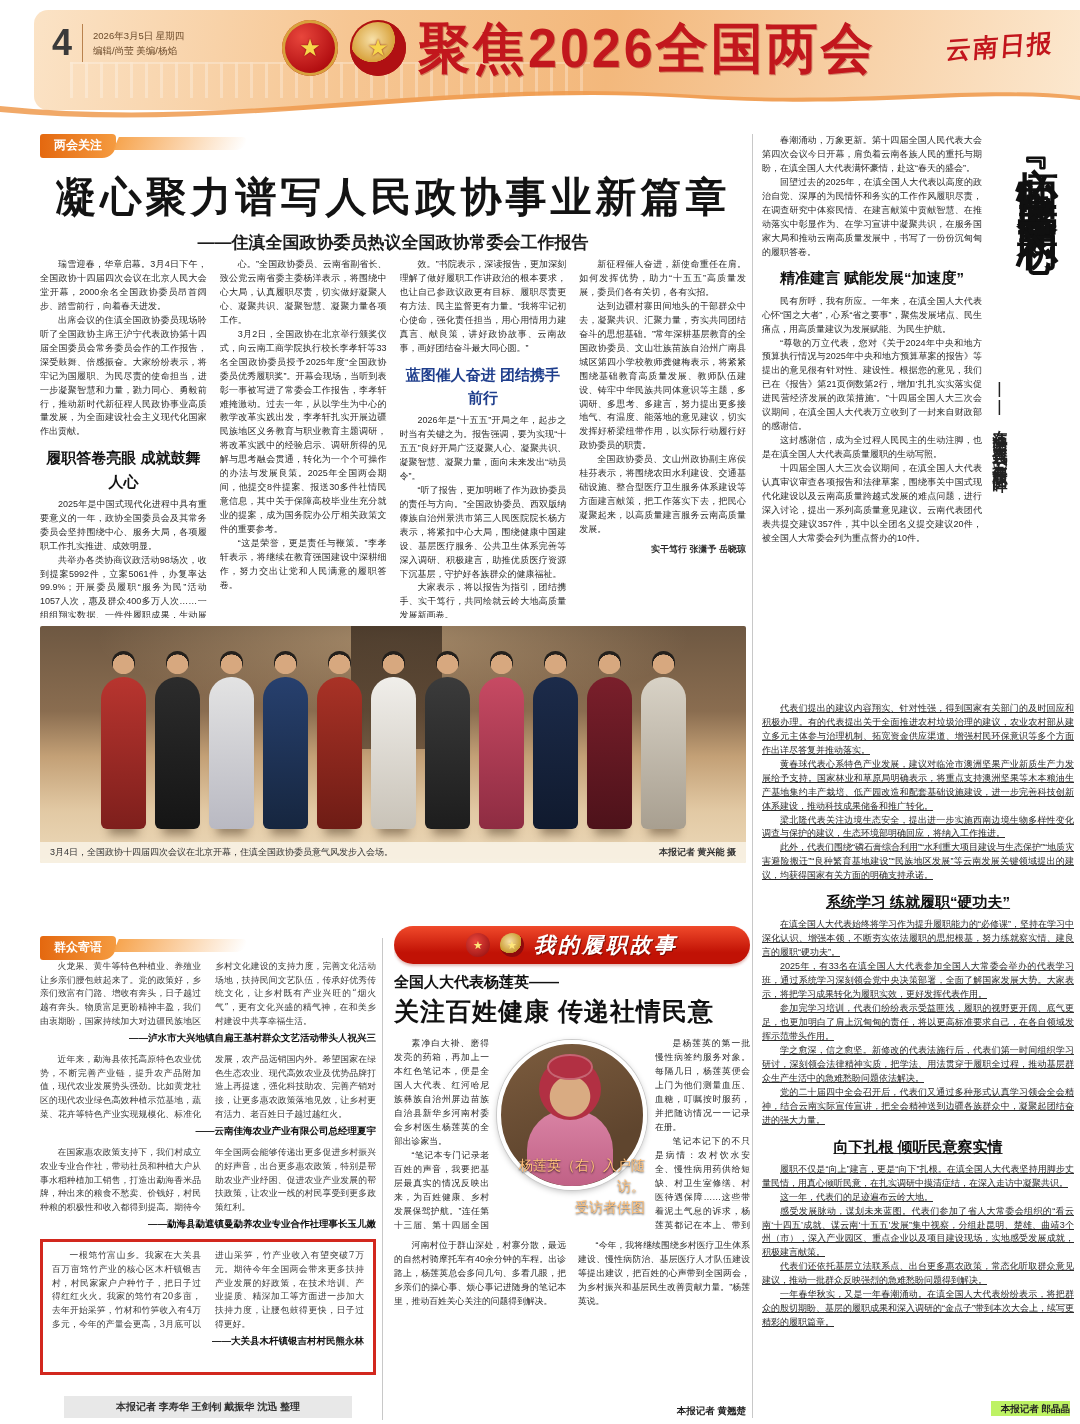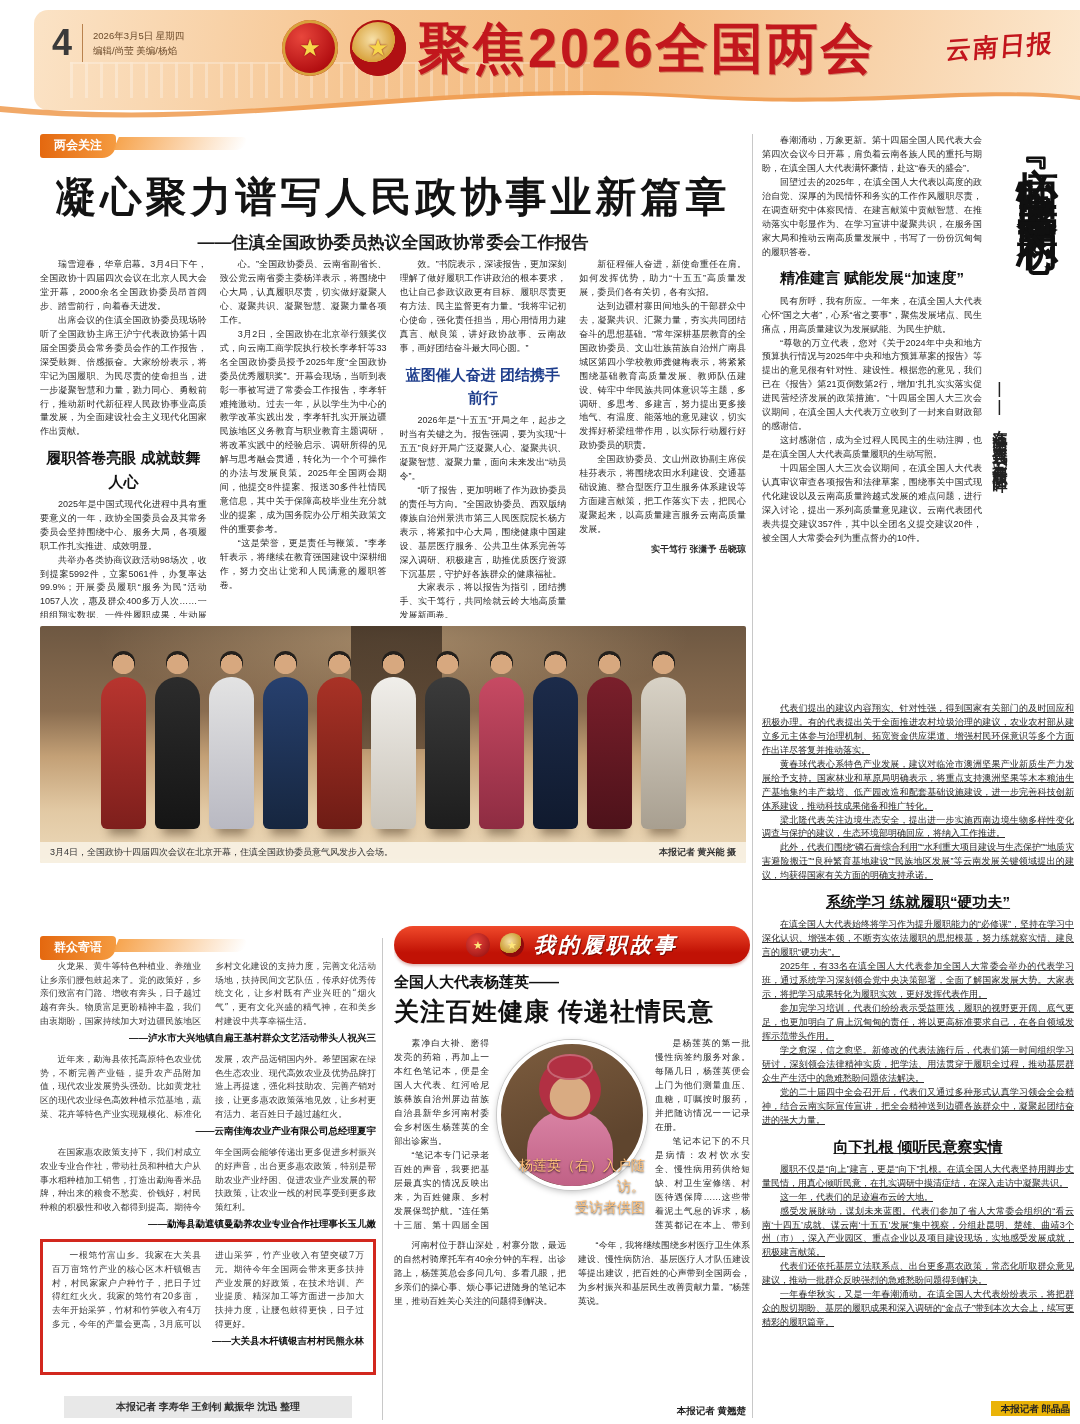--- a/index.html
+++ b/index.html
@@ -66,21 +66,21 @@
   .vline{position:absolute;left:752px;top:134px;height:1284px;width:1px;background:#c8c8c8;}
   .right-main{position:absolute;left:762px;top:134px;width:312px;height:1284px;}
   .rtop{display:flex;height:568px;overflow:hidden;}
   .rflow{width:220px;overflow:hidden;font-size:9px;line-height:1.55;text-align:justify;color:#2b2b2b;}
   .vsub{writing-mode:vertical-rl;font-size:15px;font-weight:700;color:#222;margin-left:8px;
      padding-top:248px;letter-spacing:3px;}
   .vtitle{writing-mode:vertical-rl;font-size:41px;font-weight:900;color:#101010;margin-left:6px;
      letter-spacing:5px;line-height:1.1;}
   .rbottom{height:700px;overflow:hidden;font-size:9px;line-height:1.55;
      text-align:justify;color:#2b2b2b;text-decoration:underline;}
-  .rbyline{position:absolute;right:4px;bottom:2px;background:#eab308;padding:2px 0 0 10px;
+  .rbyline{position:absolute;right:4px;bottom:2px;background:#bef264;padding:2px 0 0 10px;
      font-weight:700;font-size:9.5px;}
   
   .vline2{position:absolute;left:382px;top:938px;height:482px;width:1px;background:#c8c8c8;}
   .voices{position:absolute;left:40px;top:936px;width:336px;height:486px;overflow:hidden;}
   .vquotes{margin-top:0;height:420px;overflow:hidden;}
   .quote{margin-bottom:4px;}
   .qtext{font-family:"DejaVu Serif",serif;font-size:8.8px;line-height:1.55;color:#3a3a3a;
      text-align:justify;columns:2;column-gap:14px;text-indent:2em;}
   .qsig{text-align:right;font-weight:800;font-size:9.5px;color:#111;margin:4px 0 8px;}
   .boxed{border:3px solid #d2281e;padding:7px 9px 16px;margin-top:4px;}

